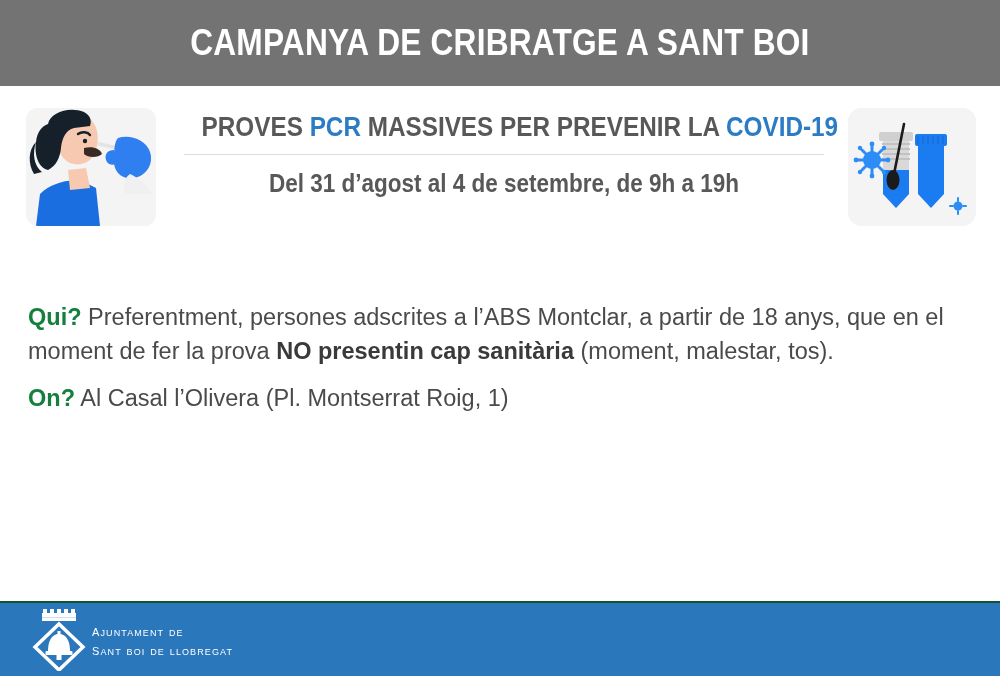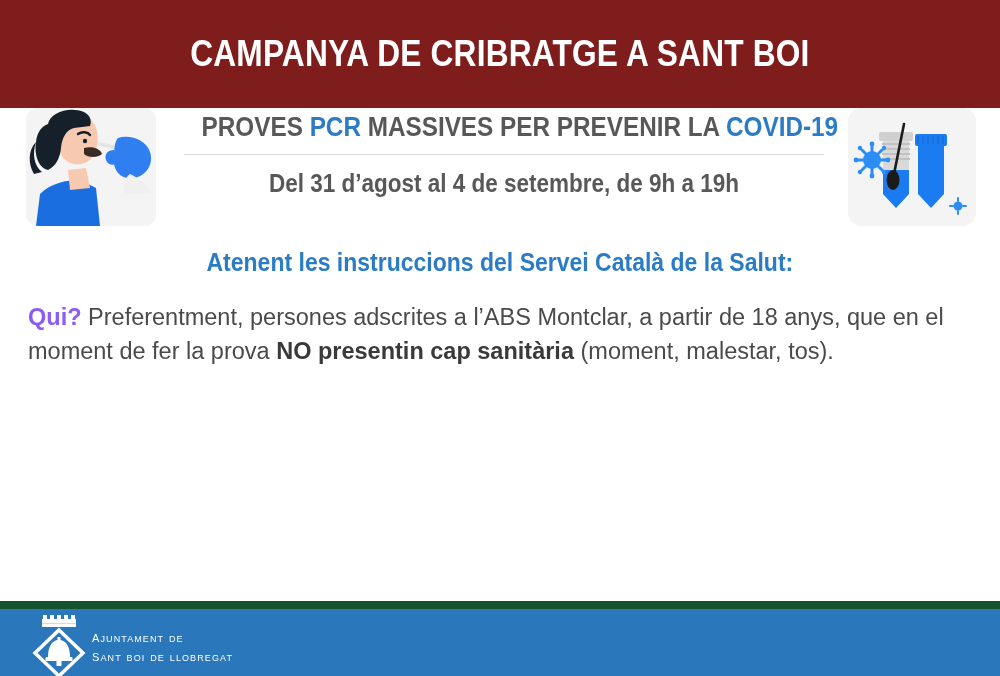--- a/index.html
+++ b/index.html
@@ -16,22 +16,22 @@
     height: 676px;
     background: #ffffff;
     overflow: hidden;
   }
 
   
   .header-band {
     position: absolute;
     left: 0; top: 0;
     width: 1000px;
-    height: 108px;
-    background: #7f1d1d;
+    height: 86px;
+    background: #737373;
     display: flex;
     align-items: center;
     justify-content: center;
   }
   .header-title {
     color: #ffffff;
     font-family: "Liberation Sans", sans-serif;
     font-weight: bold;
     font-size: 36px;
     letter-spacing: 0.2px;
@@ -124,37 +124,37 @@
   }
   .para {
     font-family: "Liberation Sans", sans-serif;
     font-size: 23.5px;
     line-height: 34px;
     color: #4a4a4a;
     margin: 0 0 13px 0;
   }
   .para.justify { text-align: justify; }
   .q-label {
-    color: #8b5cf6;
+    color: #15803d;
     font-weight: bold;
     margin-top: 12px;
   }
   .strong-dark {
     font-weight: bold;
     color: #3a3a3a;
   }
 
   
   .footer-band {
     position: absolute;
     left: 0; top: 601px;
     width: 1000px;
     height: 75px;
     background: #2b77bc;
-    border-top: 8px solid #14532d;
+    border-top: 2px solid #14532d;
     box-sizing: border-box;
   }
   .crest {
     position: absolute;
     left: 30px; top: 6px;
     width: 58px; height: 62px;
   }
   .town-name {
     position: absolute;
     left: 92px; top: 19px;
@@ -280,28 +280,26 @@
             <line x1="110" y1="90" x2="110" y2="93"></line>
             <line x1="110" y1="103" x2="110" y2="106"></line>
             <line x1="102" y1="98" x2="105" y2="98"></line>
             <line x1="115" y1="98" x2="118" y2="98"></line>
           </g>
         </g>
       </svg>
     </div>
   </div>
 
-  <div class="instruction-line">
-    <span>Atenent les instruccions del Servei Català de la Salut:</span>
-  </div>
 
   <div class="body-area">
 
     <p class="para"><span class="q-label">Qui?</span><span> Preferentment, persones adscrites a l’ABS Montclar, a partir de 18 anys, que en el moment de fer la prova </span><span class="strong-dark">NO presentin cap sanitària</span><span> (moment, malestar, tos).</span></p>
 
+    <p class="para"><span class="q-label">On?</span><span> Al Casal l’Olivera (Pl. Montserrat Roig, 1)</span></p>
 
 
   </div>
 
   <div class="footer-band">
 
     <div class="crest">
       <svg width="58" height="62" viewBox="0 0 58 62" xmlns="http://www.w3.org/2000/svg">
 
         <g fill="#ffffff">

